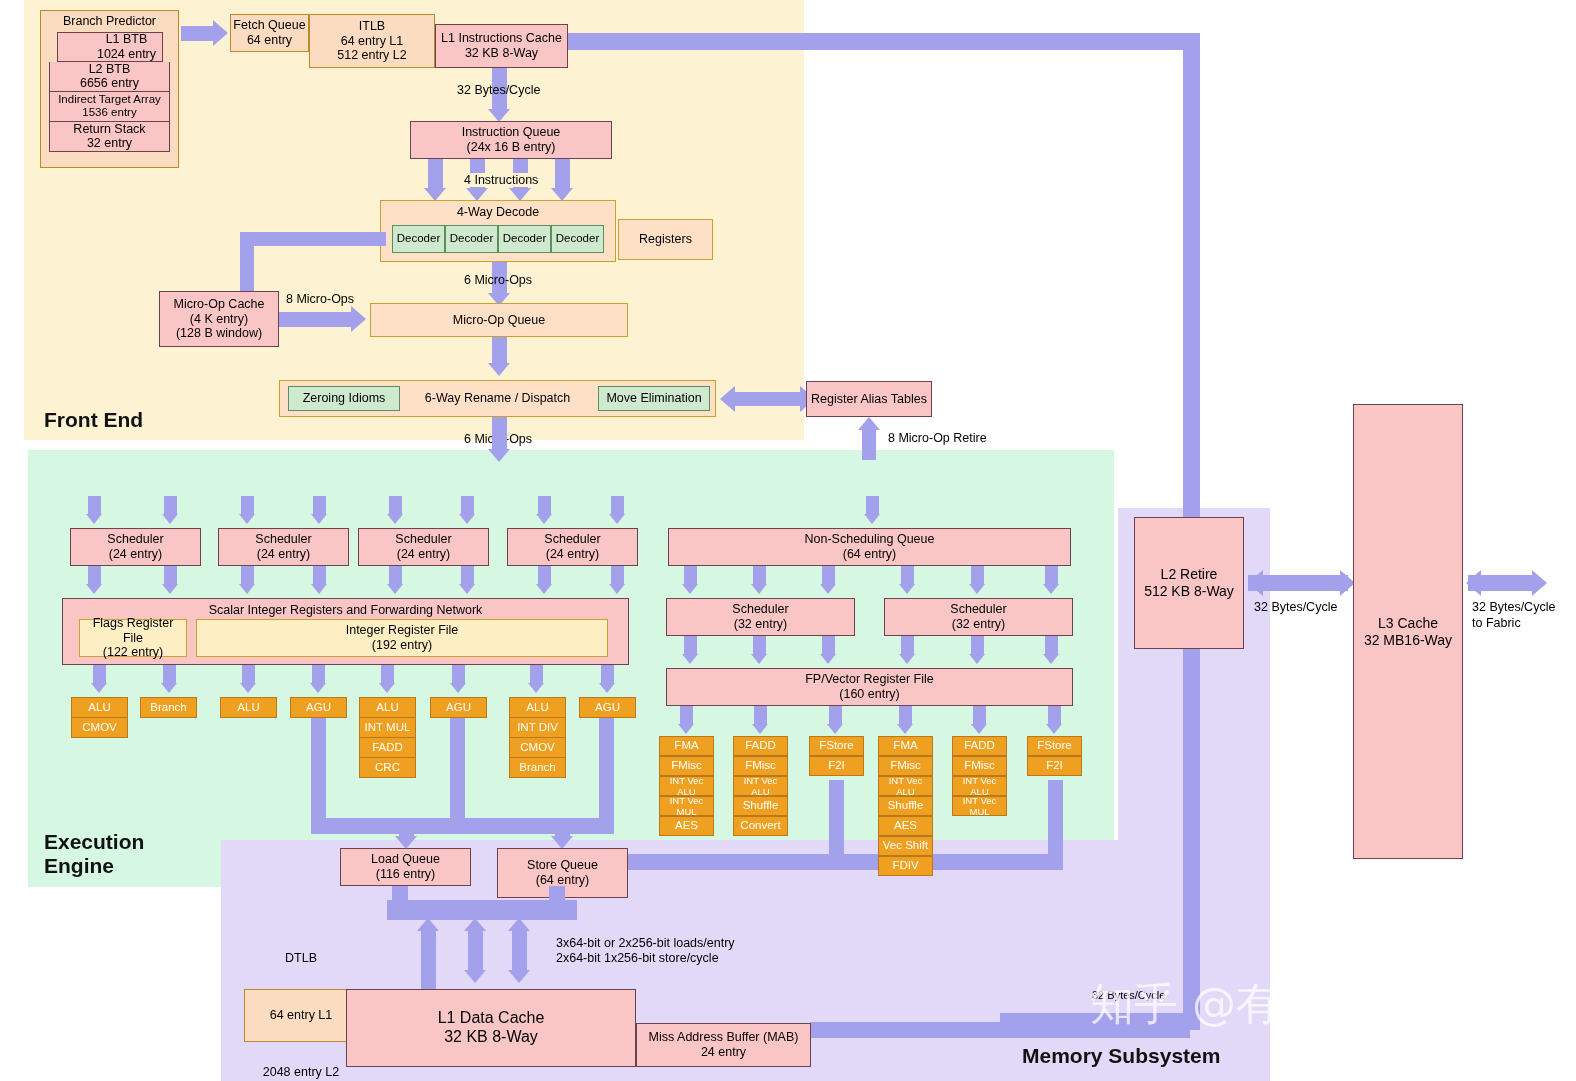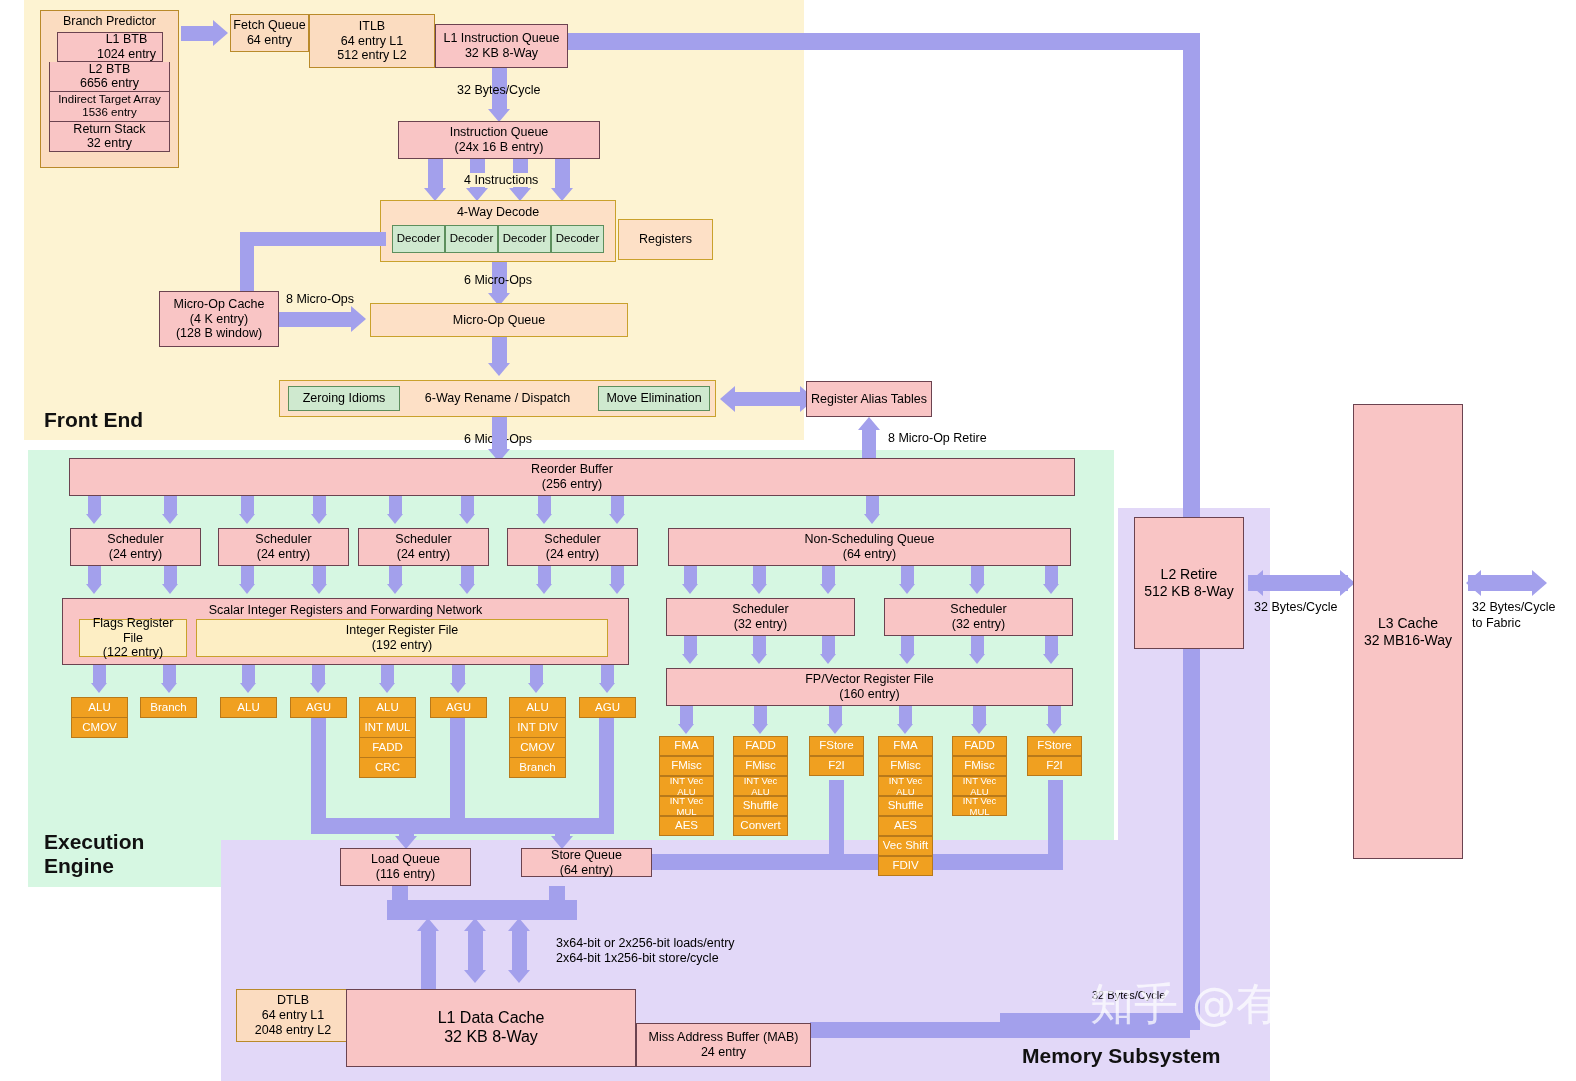--- a/index.html
+++ b/index.html
@@ -90,29 +90,29 @@
     <div>64 entry</div>
   </div>
 
   <div class="box peach" style="left:309px;top:14px;width:126px;height:54px;">
     <div>ITLB</div>
     <div>64 entry L1</div>
     <div>512 entry L2</div>
   </div>
 
   <div class="box pink" style="left:435px;top:24px;width:133px;height:44px;">
-    <div>L1 Instruction Queue</div>
+    <div>L1 Instructions Cache</div>
     <div>32 KB 8-Way</div>
   </div>
 
   <div class="bus" style="left:492px;top:68px;width:15px;height:41px;"></div>
   <div class="arr arr-d" style="left:488px;top:109px;"></div>
   <div class="lbl" style="left:457px;top:83px;">32 Bytes/Cycle</div>
 
-  <div class="box pink" style="left:398px;top:121px;width:202px;height:38px;">
+  <div class="box pink" style="left:410px;top:121px;width:202px;height:38px;">
     <div>Instruction Queue</div>
     <div>(24x 16 B entry)</div>
   </div>
 
   <div class="bus" style="left:428px;top:159px;width:15px;height:29px;"></div>
   <div class="arr arr-d" style="left:424px;top:188px;"></div>
   <div class="bus" style="left:470px;top:159px;width:15px;height:29px;"></div>
   <div class="arr arr-d" style="left:466px;top:188px;"></div>
   <div class="bus" style="left:513px;top:159px;width:15px;height:29px;"></div>
   <div class="arr arr-d" style="left:509px;top:188px;"></div>
@@ -186,24 +186,20 @@
   <div class="bus" style="left:492px;top:417px;width:15px;height:32px;"></div>
   <div class="arr arr-d" style="left:488px;top:449px;"></div>
 
   <div class="bus" style="left:862px;top:430px;width:14px;height:30px;"></div>
   <div class="arr arr-u" style="left:858px;top:417px;"></div>
   <div class="lbl" style="left:888px;top:431px;">8 Micro-Op Retire</div>
 
   <div class="region-label" style="left: 44px; top: 830px; white-space: pre;">Execution
 Engine</div>
 
-  <div class="box pink" style="left:69px;top:458px;width:1006px;height:38px;">
-    <div>Reorder Buffer</div>
-    <div>(256 entry)</div>
-  </div>
 
   <div class="bus" style="left:88px;top:496px;width:13px;height:18px;"></div>
   <div class="arr arr-d sm" style="left:86px;top:514px;"></div>
   <div class="bus" style="left:164px;top:496px;width:13px;height:18px;"></div>
   <div class="arr arr-d sm" style="left:162px;top:514px;"></div>
   <div class="bus" style="left:241px;top:496px;width:13px;height:18px;"></div>
   <div class="arr arr-d sm" style="left:239px;top:514px;"></div>
   <div class="bus" style="left:313px;top:496px;width:13px;height:18px;"></div>
   <div class="arr arr-d sm" style="left:311px;top:514px;"></div>
   <div class="bus" style="left:389px;top:496px;width:13px;height:18px;"></div>
@@ -478,42 +474,42 @@
   <div class="box orange" style="left:1027px;top:756px;width:55px;height:20px;">
       <div>F2I</div>
     </div>
 
   <div class="region-label" style="left: 1022px; top: 1044px; white-space: pre;">Memory Subsystem</div>
 
   <div class="box pink" style="left:340px;top:848px;width:131px;height:38px;">
     <div>Load Queue</div>
     <div>(116 entry)</div>
     </div>
-  <div class="box pink" style="left:497px;top:848px;width:131px;height:29px;margin-left:24px;">
+  <div class="box pink" style="left:497px;top:848px;width:131px;height:50px;">
     <div>Store Queue</div>
     <div>(64 entry)</div>
     </div>
 
   <div class="bus" style="left:392px;top:886px;width:16px;height:34px;"></div>
   <div class="bus" style="left:549px;top:886px;width:16px;height:34px;"></div>
   <div class="bus" style="left:387px;top:900px;width:190px;height:20px;"></div>
 
   <div class="bus" style="left:421px;top:930px;width:15px;height:60px;"></div>
   <div class="arr arr-u" style="left:417px;top:918px;"></div>
   <div class="bus" style="left:468px;top:930px;width:15px;height:40px;"></div>
   <div class="arr arr-u" style="left:464px;top:918px;"></div>
   <div class="arr arr-d" style="left:464px;top:970px;"></div>
   <div class="bus" style="left:512px;top:930px;width:15px;height:40px;"></div>
   <div class="arr arr-u" style="left:508px;top:918px;"></div>
   <div class="arr arr-d" style="left:508px;top:970px;"></div>
 
   <div class="lbl" style="left:556px;top:936px;">3x64-bit or 2x256-bit loads/entry</div>
   <div class="lbl" style="left:556px;top:951px;">2x64-bit 1x256-bit  store/cycle</div>
 
-  <div class="box peach" style="left:236px;top:989px;width:114px;height:53px;">
+  <div class="box peach" style="left:244px;top:989px;width:114px;height:53px;gap:42px;">
     <div>DTLB</div>
     <div>64 entry L1</div>
     <div>2048 entry L2</div>
     </div>
 
   <div class="box pink" style="left:346px;top:989px;width:290px;height:78px;font-size:16px;">
     <div>L1 Data Cache</div>
     <div>32 KB 8-Way</div>
     </div>
 

